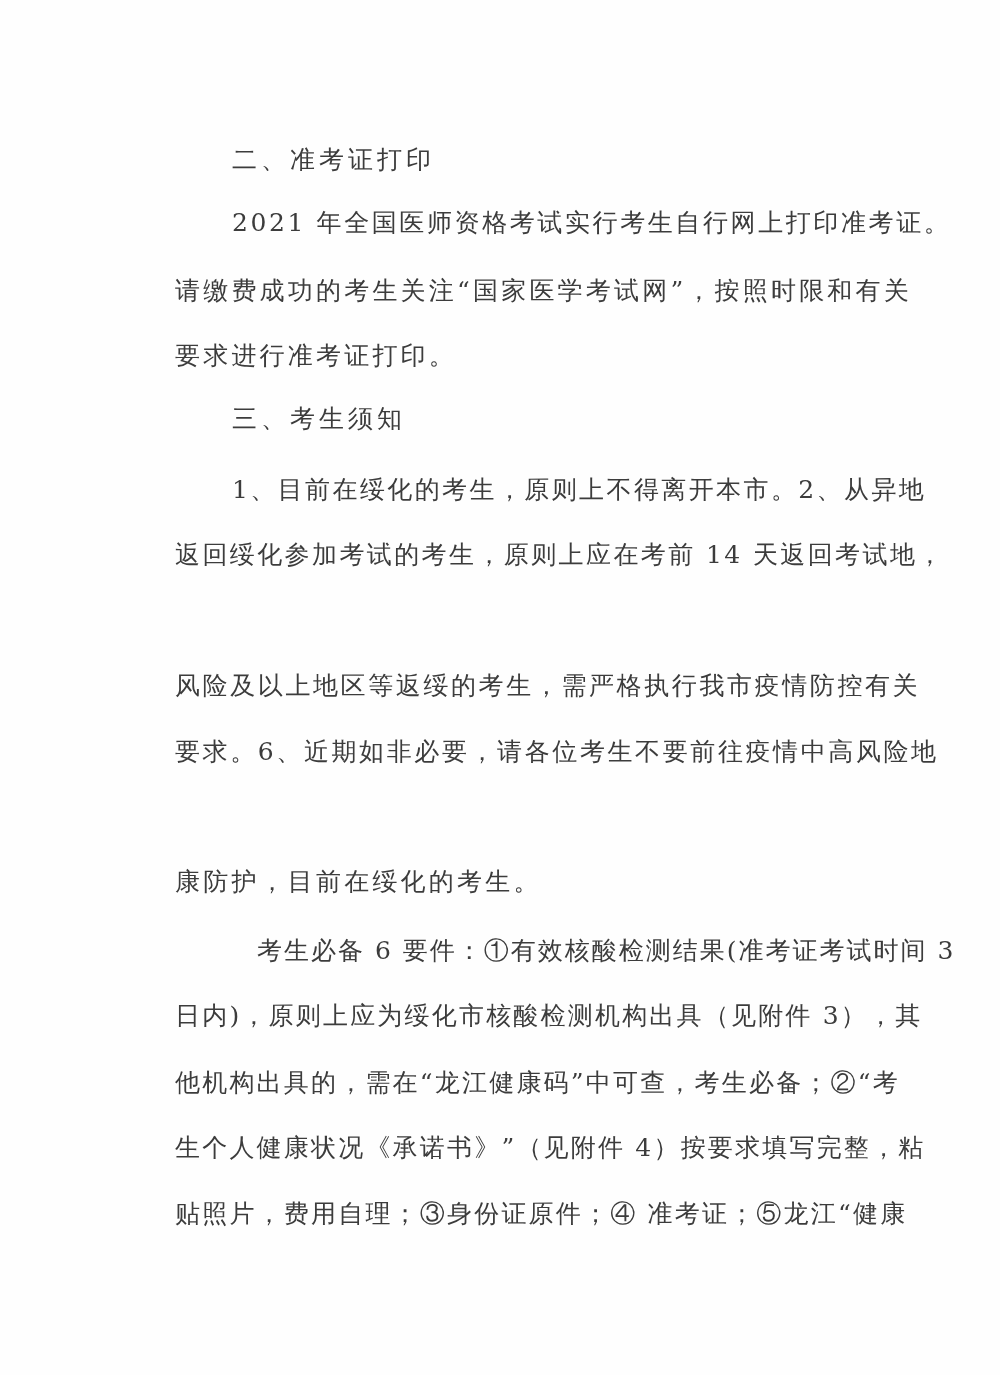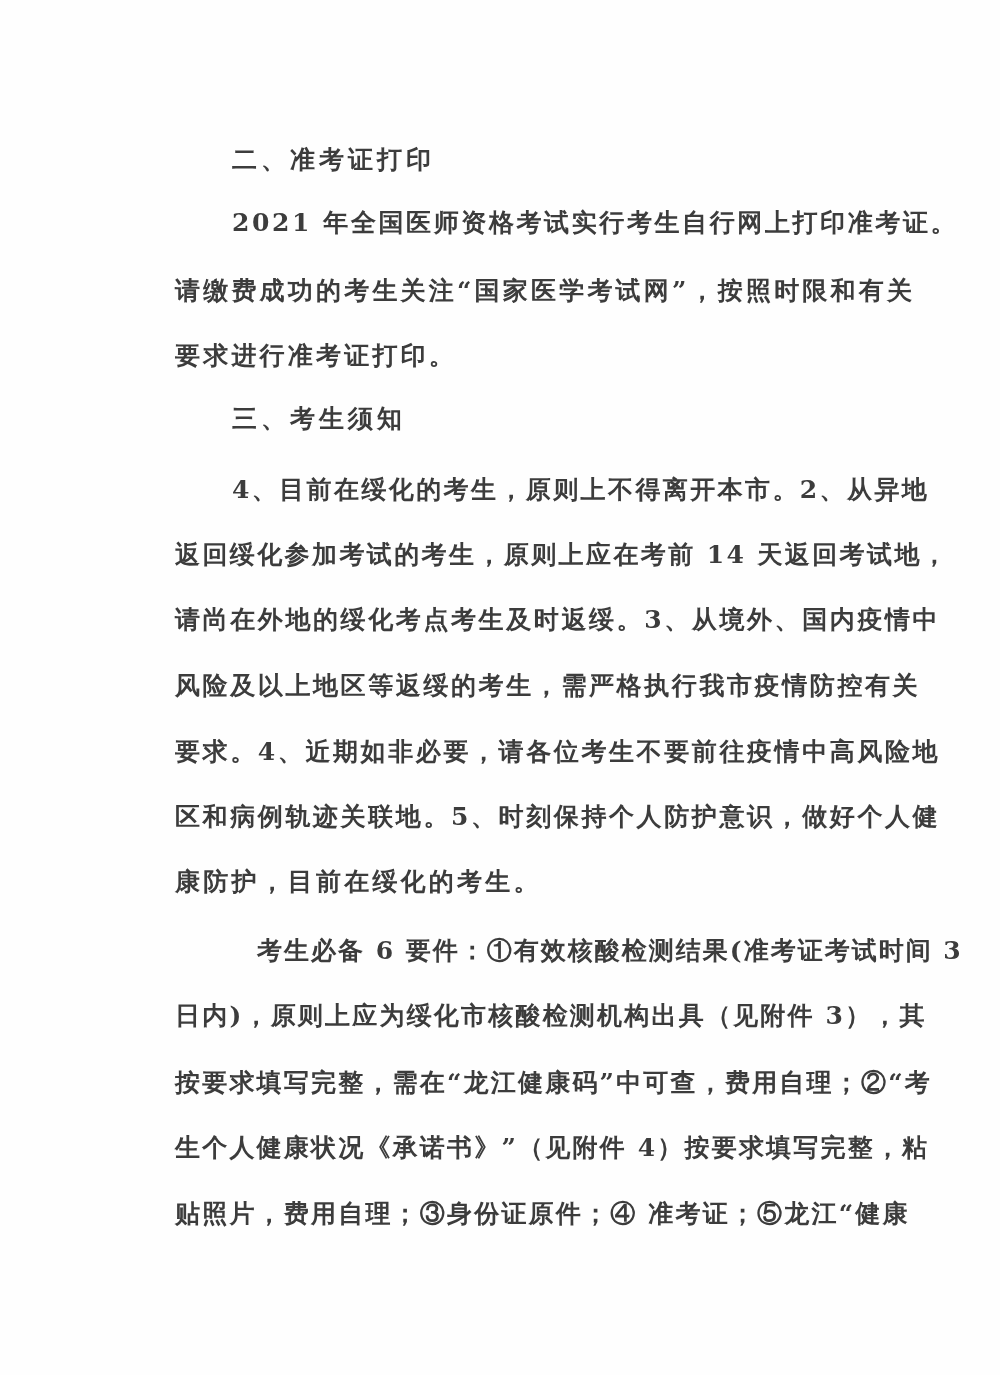--- a/index.html
+++ b/index.html
@@ -25,44 +25,41 @@
     }
     .line {
       position: absolute;
       left: 175px;
       width: 720px;
       font-size: 25px;
       line-height: 30px;
       letter-spacing: 3.2px;
       white-space: nowrap;
       color: #3c3c3c;
-      font-weight: bold;
     }
     .heading { left: 232px; letter-spacing: 4px; }
   </style>
 </head>
 <body>
 
 <div class="page">
 
   <div class="line heading" style="top:145px;">二、准考证打印</div>
 
   <div class="line" style="left:232px; top:208px; letter-spacing:2.6px;">2021 年全国医师资格考试实行考生自行网上打印准考证。</div>
   <div class="line" style="top:276px;">请缴费成功的考生关注“国家医学考试网”，按照时限和有关</div>
   <div class="line" style="top:341px;">要求进行准考证打印。</div>
 
   <div class="line heading" style="top:404px;">三、考生须知</div>
 
-  <div class="line" style="left:232px; top:475px; width:660px; letter-spacing:2.4px;">4、目前在绥化的考生，原则上不得离开本市。2、从异地</div>
+  <div class="line" style="left:232px; top:475px; width:660px; letter-spacing:2.4px;">1、目前在绥化的考生，原则上不得离开本市。2、从异地</div>
   <div class="line" style="top:540px; letter-spacing:2.4px;">返回绥化参加考试的考生，原则上应在考前 14 天返回考试地，</div>
-  <div class="line" style="top:605px; letter-spacing:2.6px;">请尚在外地的绥化考点考生及时返绥。3、从境外、国内疫情中</div>
   <div class="line" style="top:671px; letter-spacing:2.6px;text-align:center;">风险及以上地区等返绥的考生，需严格执行我市疫情防控有关</div>
-  <div class="line" style="top:737px; letter-spacing:2.6px;">要求。4、近期如非必要，请各位考生不要前往疫情中高风险地</div>
-  <div class="line" style="top:802px; letter-spacing:2.6px;">区和病例轨迹关联地。5、时刻保持个人防护意识，做好个人健</div>
+  <div class="line" style="top:737px; letter-spacing:2.6px;">要求。6、近期如非必要，请各位考生不要前往疫情中高风险地</div>
   <div class="line" style="top:867px;">康防护，目前在绥化的考生。</div>
 
   <div class="line" style="left:232px; top:936px; letter-spacing:2.0px;margin-left:25px;">考生必备 6 要件：①有效核酸检测结果(准考证考试时间 3</div>
   <div class="line" style="top:1001px; letter-spacing:2.2px;">日内)，原则上应为绥化市核酸检测机构出具（见附件 3），其</div>
-  <div class="line" style="top:1068px; letter-spacing:2.2px;">按要求填写完整，需在“龙江健康码”中可查，费用自理；②“考</div>
+  <div class="line" style="top:1068px; letter-spacing:2.2px;">他机构出具的，需在“龙江健康码”中可查，考生必备；②“考</div>
   <div class="line" style="top:1133px; letter-spacing:2.2px;">生个人健康状况《承诺书》”（见附件 4）按要求填写完整，粘</div>
   <div class="line" style="top:1199px; letter-spacing:2.2px;">贴照片，费用自理；③身份证原件；④ 准考证；⑤龙江“健康</div>
 
 </div>
 
 </body></html>

